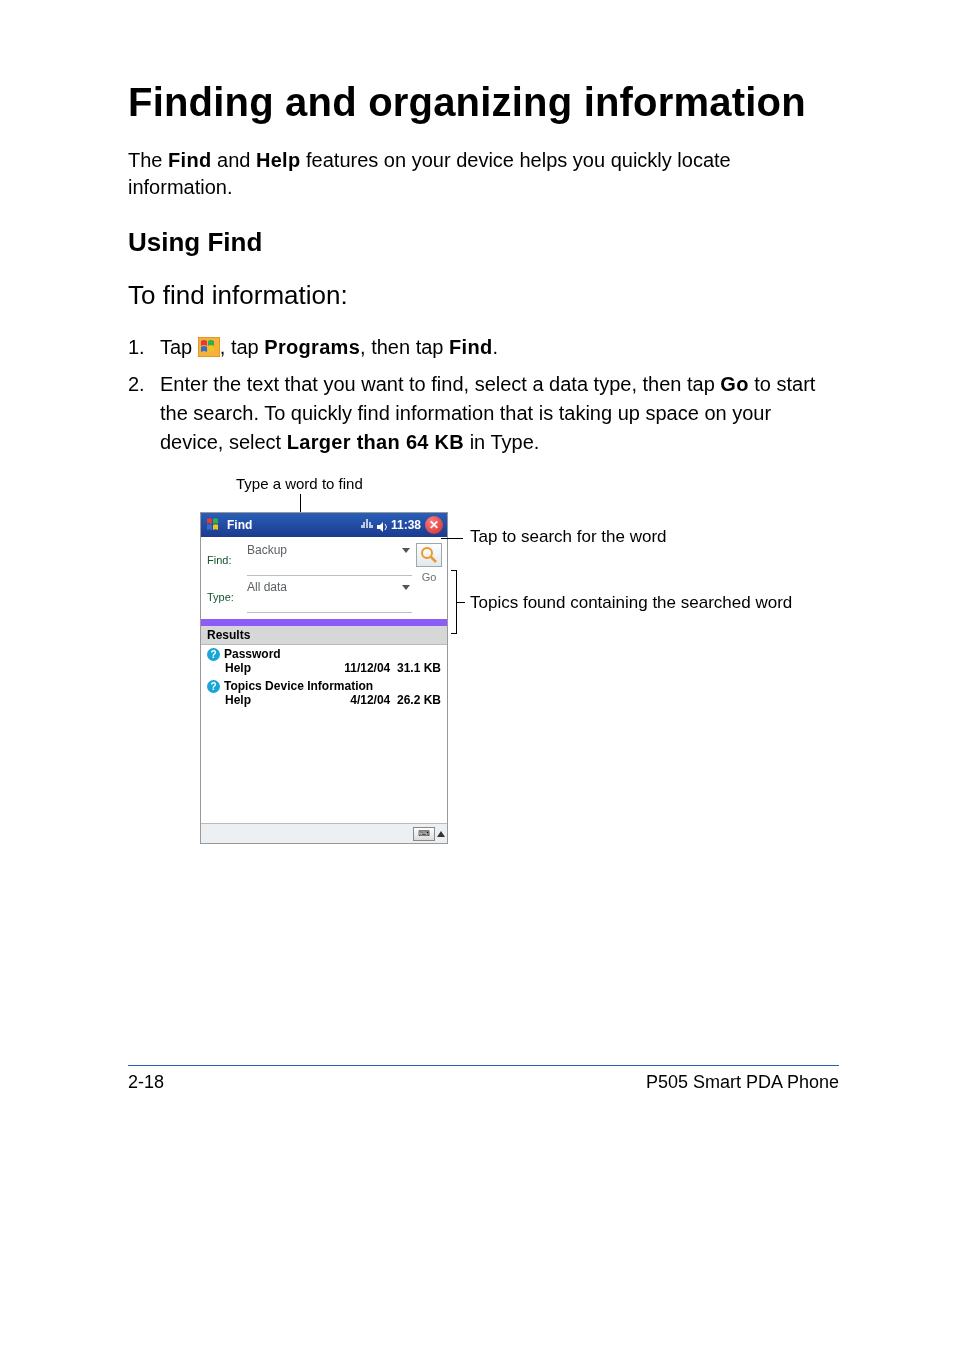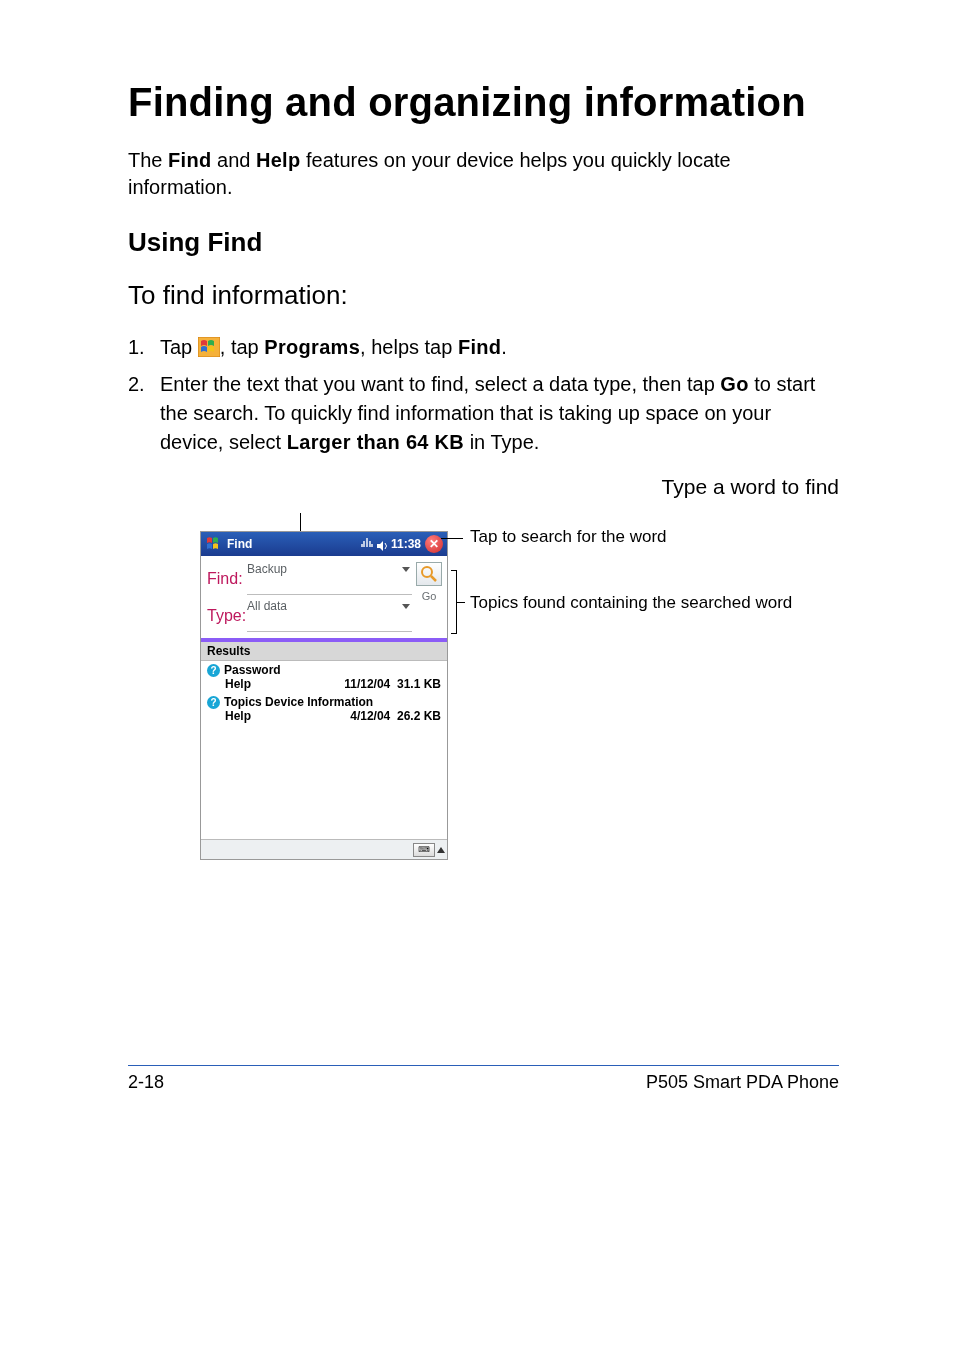--- a/index.html
+++ b/index.html
@@ -10,44 +10,44 @@
   .intro .bold { font-weight: 700; letter-spacing: 0.3px; }
   .h2 { font-size: 26px; font-weight: 800; margin-bottom: 22px; }
   .h3 { font-size: 26px; font-weight: 400; margin-bottom: 22px; }
   .steps { margin: 0 0 18px 0; padding-left: 0; }
   .steps li { list-style: none; font-size: 20px; line-height: 1.45; margin-bottom: 8px; display: flex; }
   .steps .num { width: 32px; flex: 0 0 32px; }
   .steps .txt { flex: 1 1 auto; }
   .steps .txt .bold { font-weight: 700; letter-spacing: 0.3px; }
   .start-icon { display: inline-flex; width: 22px; height: 20px; vertical-align: -3px; }
   .figure-wrap { position: relative; margin-left: 72px; margin-top: 12px; }
-  .callout-top { position: relative; font-size: 21px; margin-left: 36px; margin-bottom: 14px; text-align: right; }
+  .callout-top { position: relative; font-size: 15px; margin-left: 36px; margin-bottom: 2px; }
   .callout-line-top { width: 1px; height: 18px; background: #000; margin-left: 100px; }
 
   .pda { width: 248px; border: 1px solid #999; position: relative; background: #fff; }
   .titlebar { height: 24px; background: linear-gradient(#2a5fb8, #1b3b8f); display: flex; align-items: center; padding: 0 4px; gap: 4px; }
   .titlebar .winflag { width: 18px; height: 18px; display: inline-block; }
   .titlebar .title-text { color: #fff; font-weight: 700; font-size: 12px; flex: 0 0 auto; }
   .titlebar .spacer { flex: 1 1 auto; }
   .status-icons { display: flex; align-items: center; gap: 3px; }
   .speaker-icon { width: 12px; height: 12px; display: inline-block; }
   .time { color: #fff; font-weight: 700; font-size: 12px; }
   .close-btn { width: 18px; height: 18px; border-radius: 50%; background: radial-gradient(circle at 35% 30%, #ff7b7b, #ce2c2c); color: #fff; font-size: 12px; font-weight: 700; display: flex; align-items: center; justify-content: center; }
 
   .searchrow { display: flex; align-items: flex-start; padding: 6px 5px 2px 6px; gap: 4px; font-size: 12px; }
   .searchrow .fields { flex: 1 1 auto; }
   .fieldline { display: flex; align-items: center; gap: 6px; margin-bottom: 4px; }
-  .fieldline .lbl { color: #be185d; font-size: 16px; width: 34px; }
+  .fieldline .lbl { color: #14532d; font-size: 11px; width: 34px; }
   .fieldline .value { flex: 1; border-bottom: 1px solid #bdbdbd; display: flex; align-items: center; justify-content: space-between; color: #5a5f63; padding-bottom: 18px; }
   .dropdown-arrow { width: 0; height: 0; border-left: 4px solid transparent; border-right: 4px solid transparent; border-top: 5px solid #555; margin-right: 2px; }
 
   .searchbtn { width: 26px; height: 24px; border: 1px solid #9aa; background: linear-gradient(#fff,#e4e8ec); display: flex; align-items: center; justify-content: center; }
   .gotext { font-size: 11px; color: #6a6f73; margin-top: 4px; text-align: center; }
 
-  .resultshdr { background: #d7d7d7; font-size: 12px; font-weight: 700; padding: 2px 6px; border-top: 4px solid #8b5cf6; border-bottom: 1px solid #bbb; }
+  .resultshdr { background: #d7d7d7; font-size: 12px; font-weight: 700; padding: 2px 6px; border-top: 7px solid #8b5cf6; border-bottom: 1px solid #bbb; }
   .resultslist { min-height: 178px; font-size: 12px; }
   .resrow { padding: 2px 6px 2px 6px; }
   .row1 { display: flex; align-items: center; gap: 4px; }
   .helpicon { width: 13px; height: 13px; border-radius: 50%; background: #18a6d6; color: #fff; font-size: 10px; font-weight: 700; display: flex; align-items: center; justify-content: center; }
   .resname { font-weight: 700; }
   .row2 { display: flex; padding-left: 18px; font-weight: 700; gap: 22px; }
   .row2 .src { flex: 0 0 auto; }
   .row2 .meta { flex: 1 1 auto; text-align: right; }
 
   .bottombar { height: 20px; border-top: 1px solid #bbb; background: #edf0f2; display: flex; justify-content: flex-end; align-items: center; padding: 0 2px; gap: 2px; }
@@ -83,21 +83,21 @@
       <span class="num">1.</span>
       <span class="txt">
         <span>Tap </span><span class="start-icon">
           <svg viewBox="0 0 22 20">
             <rect x="0" y="0" width="22" height="20" fill="#f5b13a" stroke="#d07f13"></rect>
             <path d="M3 4 Q6 2 9 4 L9 9 Q6 7 3 9 Z" fill="#e03a3a"></path>
             <path d="M10 4 Q13 2 16 4 L16 9 Q13 7 10 9 Z" fill="#2fae4e"></path>
             <path d="M3 10 Q6 8 9 10 L9 15 Q6 13 3 15 Z" fill="#2f6fd0"></path>
             <path d="M10 10 Q13 8 16 10 L16 15 Q13 13 10 15 Z" fill="#f2c21b"></path>
           </svg>
-        </span><span>, tap </span><span class="bold">Programs</span><span>, helps tap </span><span class="bold">Find</span><span>.</span>
+        </span><span>, tap </span><span class="bold">Programs</span><span>, then tap </span><span class="bold">Find</span><span>.</span>
       </span>
     </li>
     <li>
       <span class="num">2.</span>
       <span class="txt">
         <span>Enter the text that you want to find, select a data type, then tap </span><span class="bold">Go</span><span> to start the search. To quickly find information that is taking up space on your device, select </span><span class="bold">Larger than 64 KB</span><span> in Type.</span>
       </span>
     </li>
   </ol>
 

